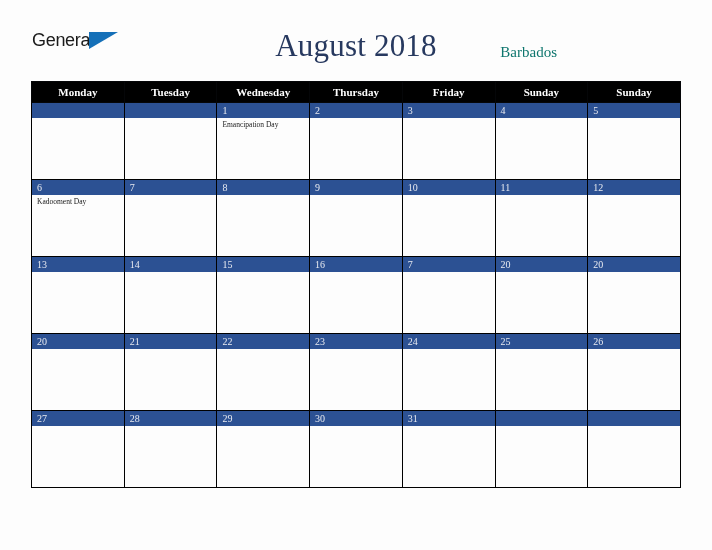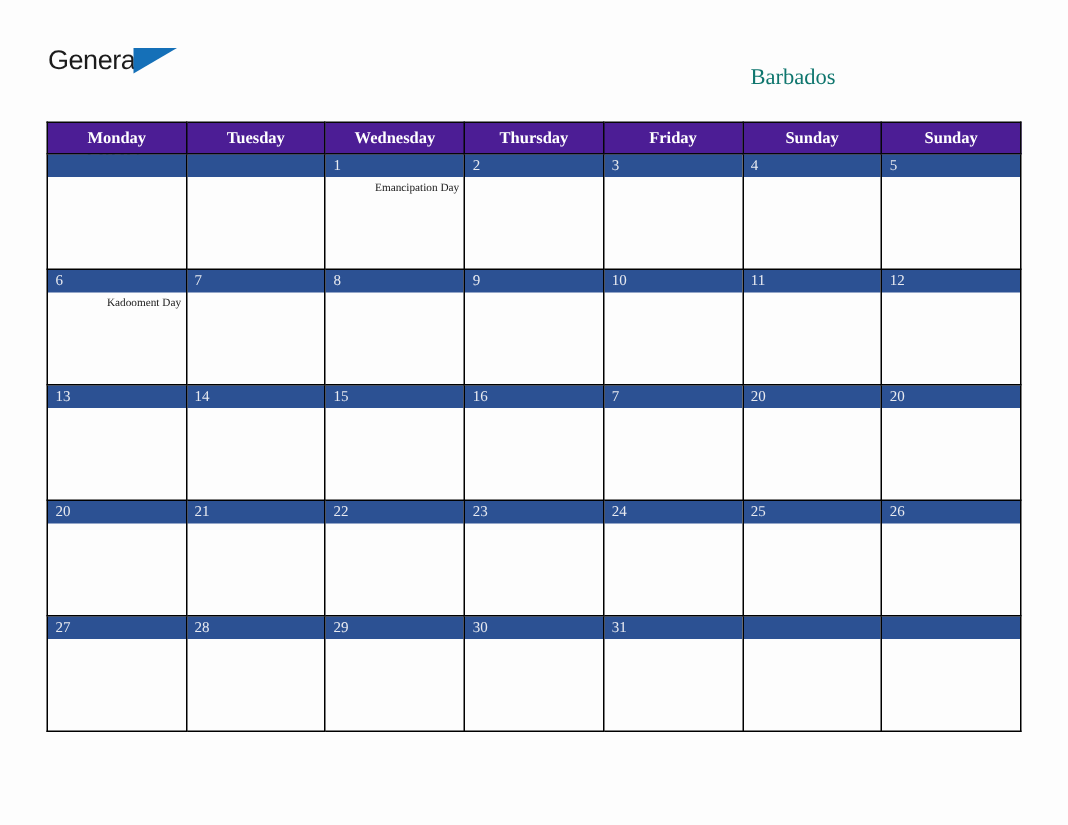--- a/index.html
+++ b/index.html
@@ -90,21 +90,21 @@
   
   .calendar {
     position: absolute;
     left: 31px;
     top: 81px;
     width: 650px;
     border-collapse: collapse;
     table-layout: fixed;
   }
   .calendar th {
-    background: #4c1d95;
+    background: #000000;
     color: #ffffff;
     font-family: "Liberation Serif", serif;
     font-size: 11px;
     font-weight: bold;
     height: 20px;
     line-height: 20px;
     padding: 0;
     text-align: center;
     border: 1px solid #050608;
   }
@@ -131,36 +131,36 @@
   }
   .events {
     padding: 2px 3px 0 5px;
   }
   .event {
     font-family: "Liberation Serif", serif;
     font-size: 7.5px;
     line-height: 10px;
     color: #1a1a1a;
     white-space: nowrap;
-    text-align: right;
   }
 </style>
 </head>
 <body>
 
 <div class="page">
 
   <div class="header">
 
     <div class="logo">
       <span class="logo-general">General</span>
       <span class="logo-tri"></span>
       <span class="logo-blue">Blue</span>
     </div>
 
+    <div class="title">August 2018</div>
 
     <div class="country">Barbados</div>
 
   </div>
 
   <table class="calendar">
     <thead>
       <tr>
         <th>Monday</th>
         <th>Tuesday</th>

